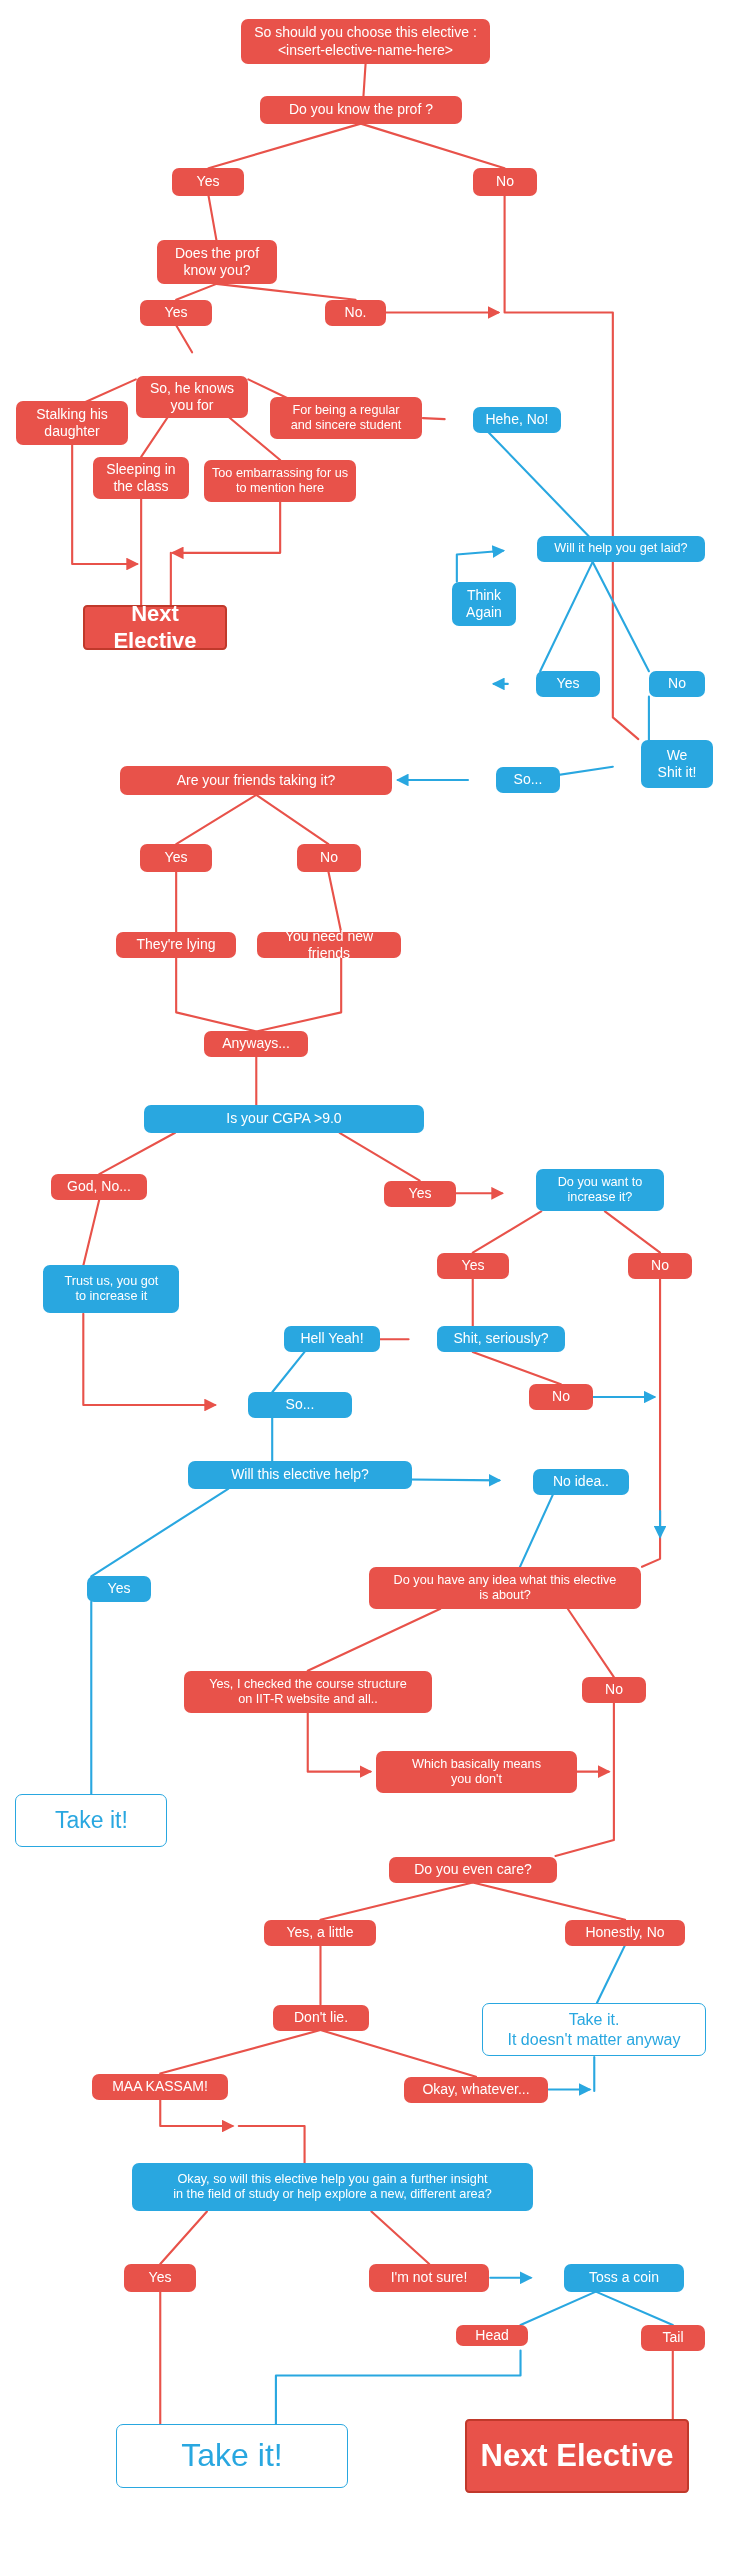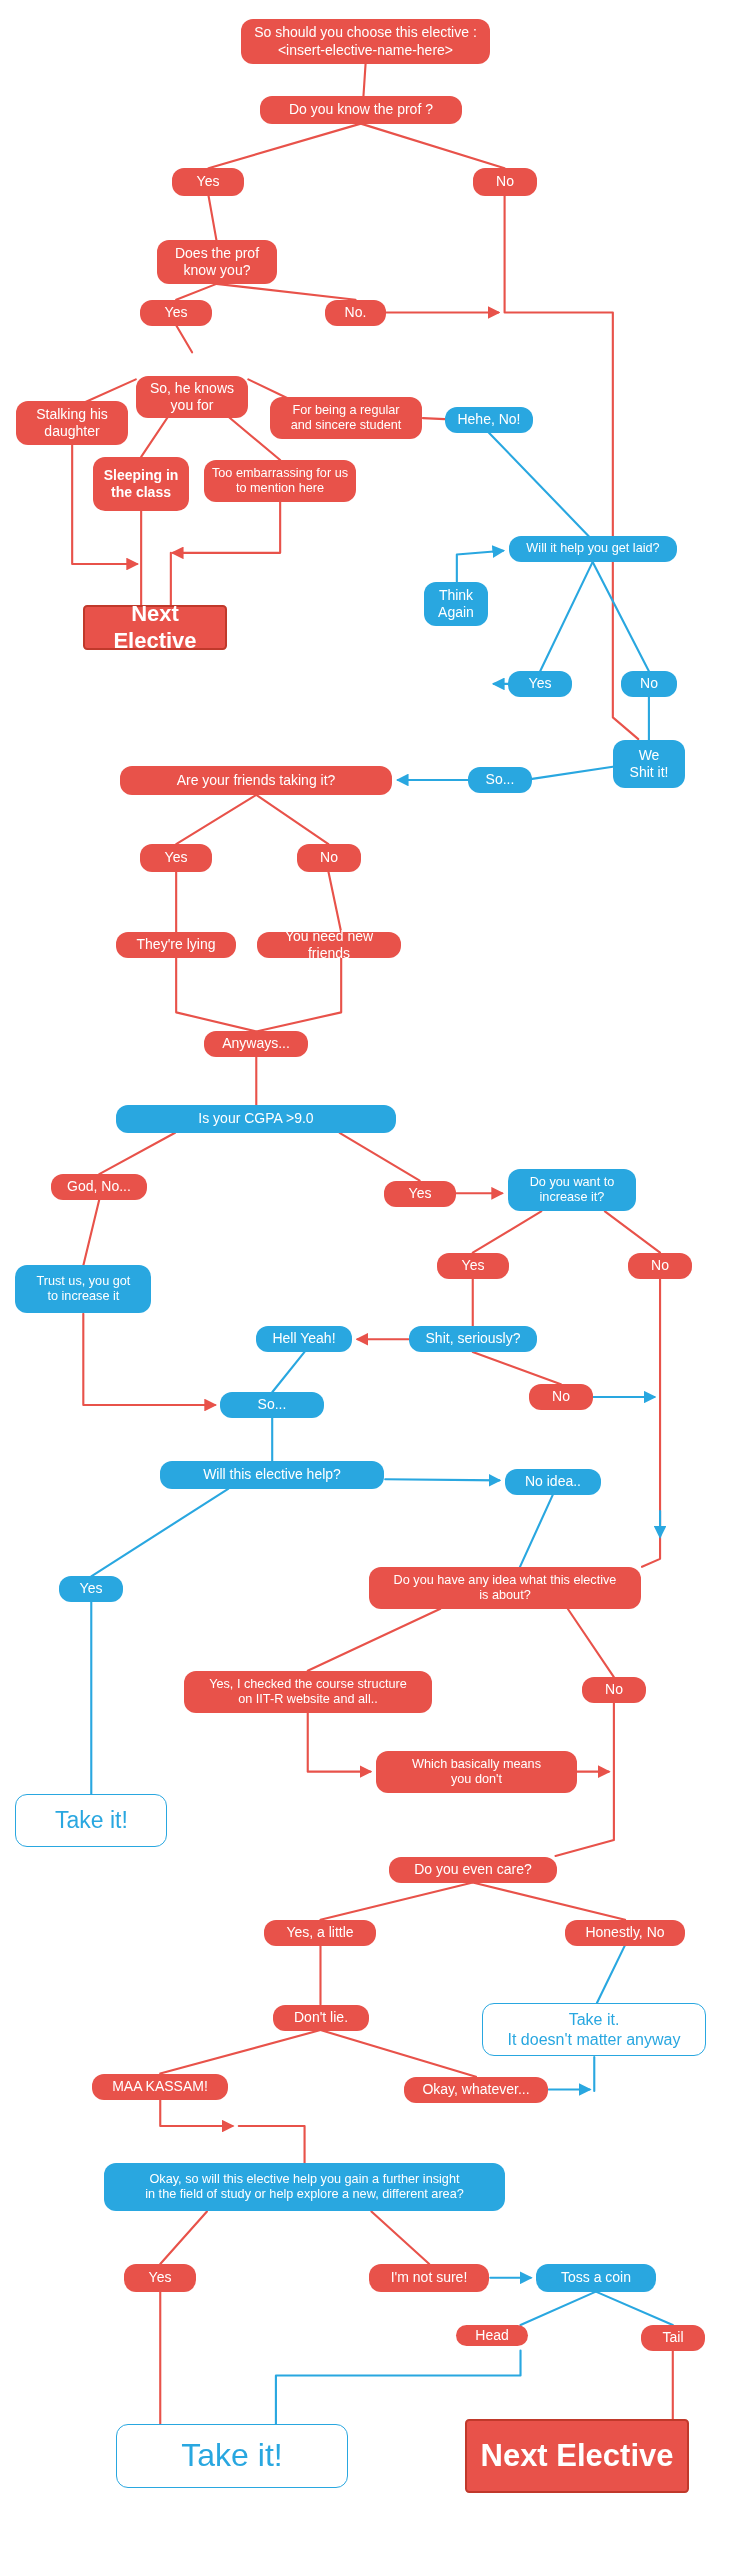--- a/index.html
+++ b/index.html
@@ -9,28 +9,28 @@
     background:#ffffff;
     font-family:"Liberation Sans", sans-serif;
     overflow:hidden;
   }
   #edges{position:absolute;left:0;top:0;}
   .node{
     position:absolute;
     display:flex;align-items:center;justify-content:center;
     text-align:center;
     box-sizing:border-box;
-    border-radius:12px;
+    border-radius:7px;
     color:#ffffff;
     font-size:14px;line-height:1.22;
     padding:2.1px 6.4px;
     white-space:pre-line;
   }
   .node.red{background:var(--red);}
-  .node.blue{background:var(--blue);}
+  .node.blue{background:var(--blue);margin-left:28px;}
   .node.red-big{background:var(--red);border:2.1px solid var(--red-dark);font-weight:bold;border-radius:4.2px;}
   .node.white{background:#ffffff;border:1.6px solid var(--blue);color:var(--blue);}
   .edge{fill:none;stroke-width:4;stroke-linejoin:round;stroke-linecap:round;}
 </style>
 </head>
 <body>
 
 <div id="flowchart" class="canvas" style="width: 737px; height: 2576px;">
   <svg id="edges" width="737" height="2576" viewBox="0 0 1389 4855">
     <defs>
@@ -128,21 +128,21 @@
 know you?</div>
       <div class="node red" style="left: 140px; top: 300px; width: 72px; height: 25.5px;">Yes</div>
       <div class="node red" style="left: 325px; top: 300px; width: 61px; height: 25.5px;">No.</div>
       <div class="node red" style="left: 136px; top: 352px; width: 112px; height: 42px; margin-top: 24px;">So, he knows
 you for</div>
       <div class="node red" style="left: 16px; top: 401px; width: 112px; height: 44px;">Stalking his
 daughter</div>
       <div class="node red" style="left: 270px; top: 397px; width: 152px; height: 42px; font-size: 12.7px;">For being a regular
 and sincere student</div>
       <div class="node blue" style="left: 445px; top: 407px; width: 88px; height: 25.5px;">Hehe, No!</div>
-      <div class="node red" style="left: 93px; top: 457px; width: 96px; height: 54px; font-weight: bold;">Sleeping in
+      <div class="node red" style="left: 93px; top: 457px; width: 96px; height: 42px;">Sleeping in
 the class</div>
       <div class="node red" style="left: 204px; top: 460px; width: 152px; height: 42px; font-size: 12.7px;">Too embarrassing for us
 to mention here</div>
       <div class="node blue" style="left: 509px; top: 536px; width: 168px; height: 25.5px; font-size: 12.7px;">Will it help you get laid?</div>
       <div class="node blue" style="left: 424px; top: 582px; width: 64px; height: 44px;">Think
 Again</div>
       <div class="node blue" style="left: 508px; top: 671px; width: 64px; height: 25.5px;">Yes</div>
       <div class="node blue" style="left: 621px; top: 671px; width: 56px; height: 25.5px;">No</div>
       <div class="node red-big" style="left: 83px; top: 605px; width: 144px; height: 45px; font-size: 22px;">Next Elective</div>
       <div class="node blue" style="left: 613px; top: 740px; width: 72px; height: 48px;">We

